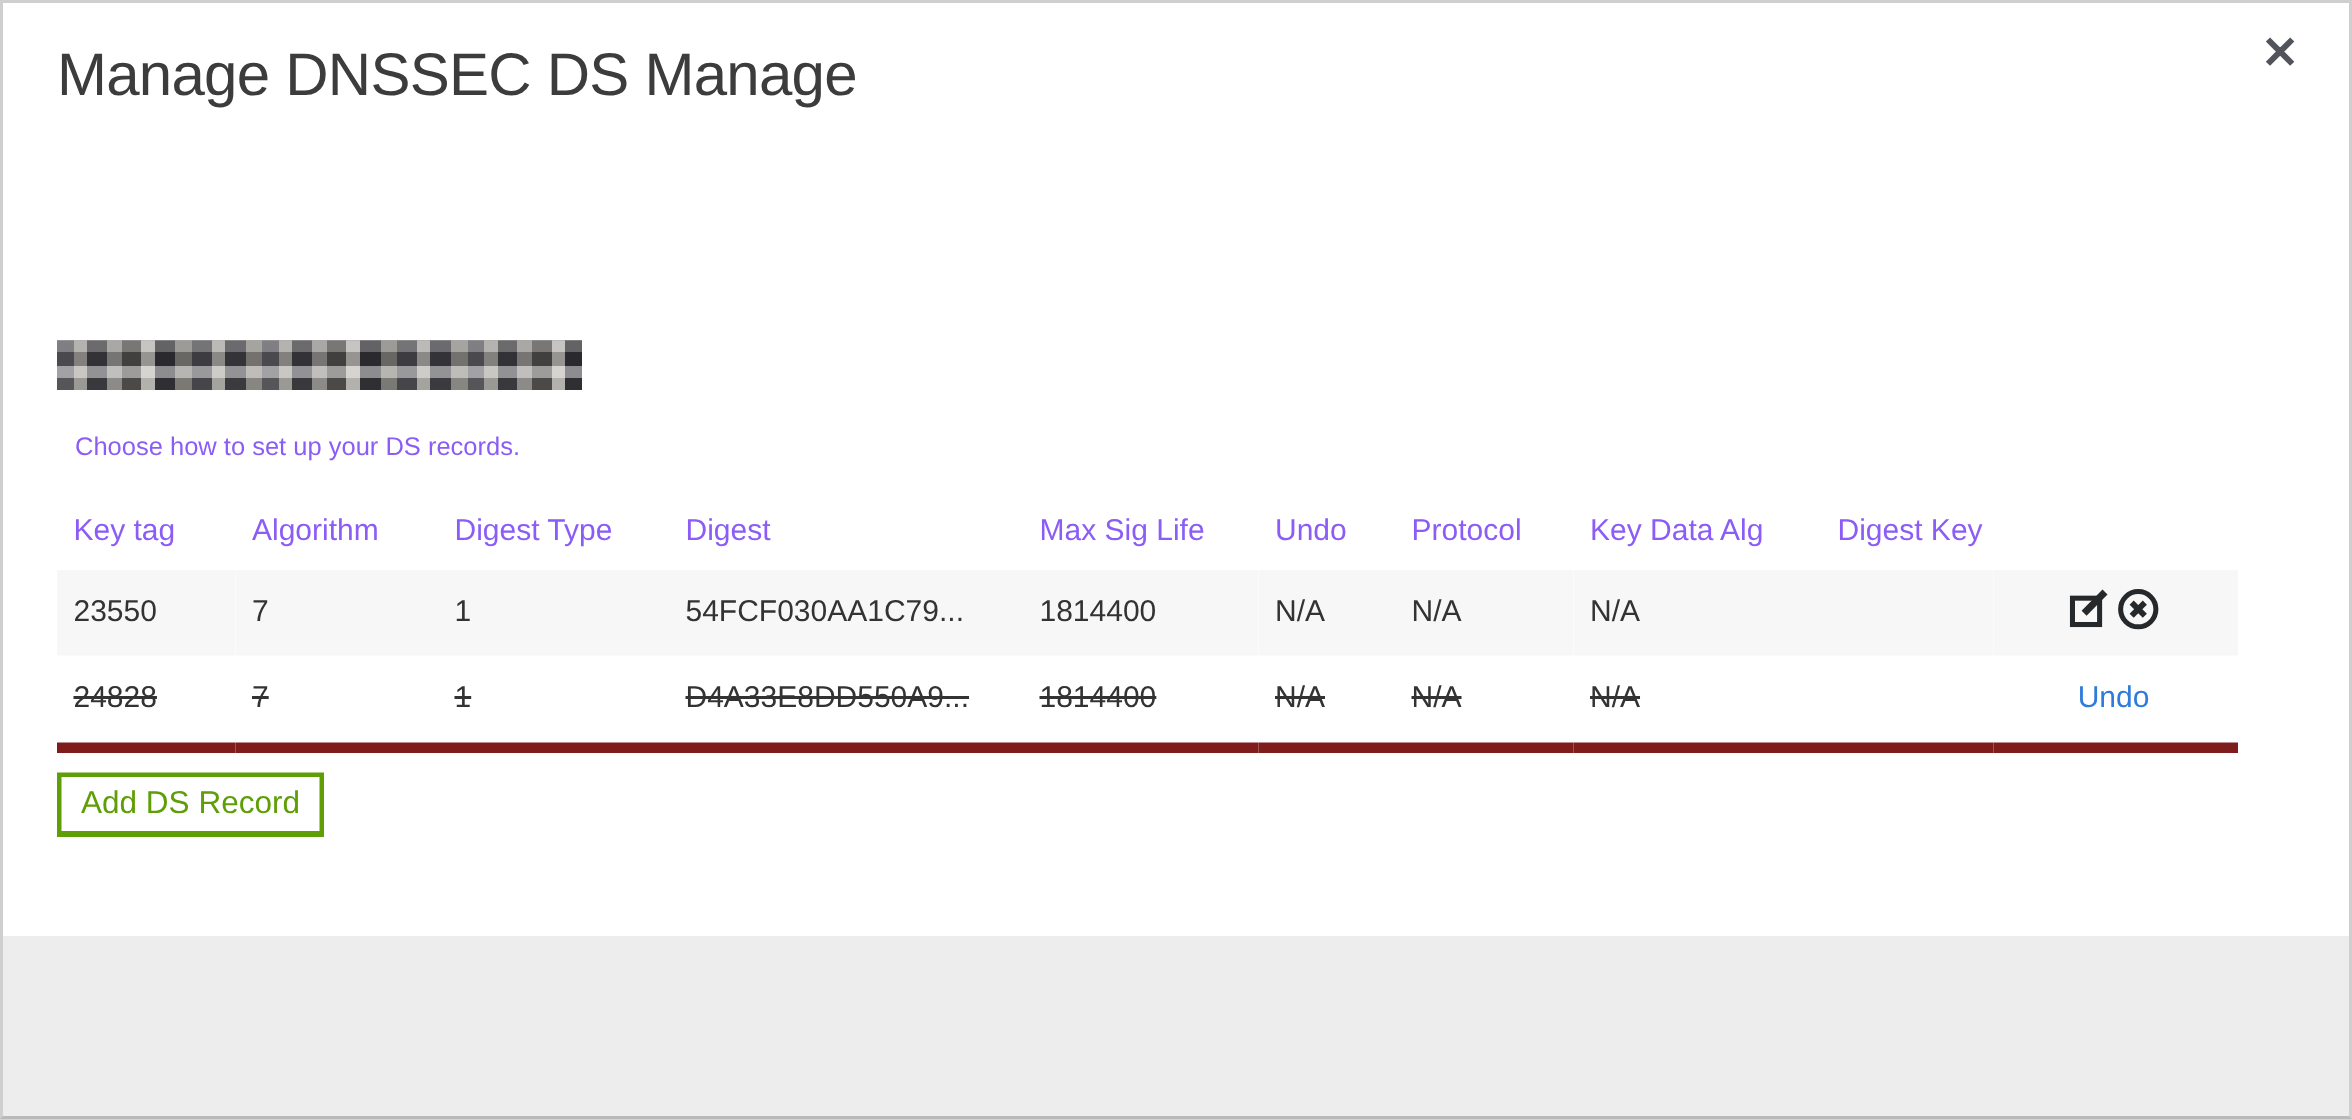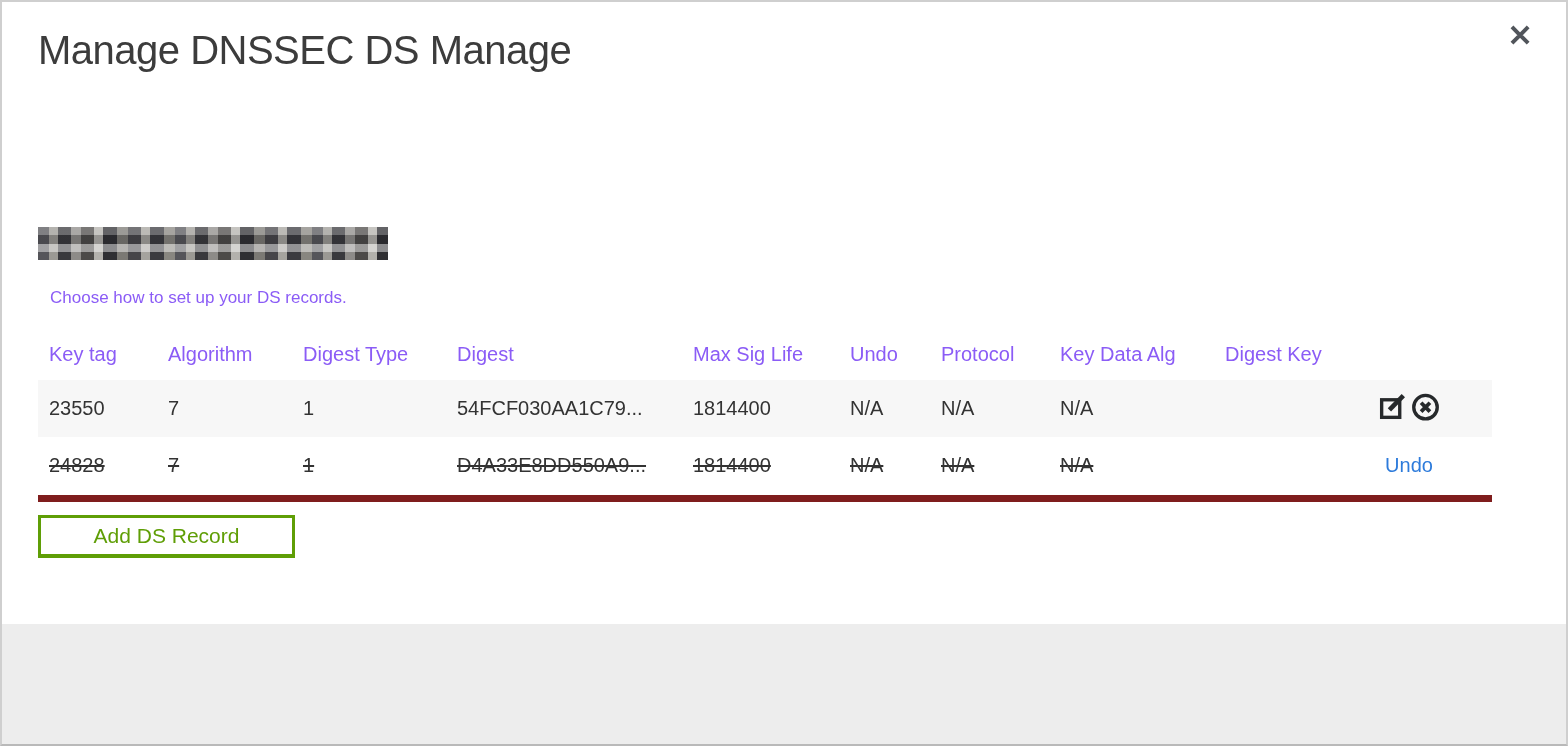--- a/index.html
+++ b/index.html
@@ -75,21 +75,21 @@
   .actions-cell { text-align:center; padding-right:14px !important; }
   .row-actions { display:inline-flex; align-items:center; gap:2px; }
   .icon-btn { background:none; border:none; padding:0; cursor:pointer; line-height:0; }
 
   .undo-link {
     color:#2d7bdb; text-decoration:none; font-size:20px; cursor:pointer;
   }
 
   .add-ds-btn {
     position:absolute; left:36px; top:513px;
-    width:257px; height:43px;
+    width:178px; height:43px;
     background:#ffffff;
     border:3px solid #5f9e06; border-bottom-width:4px;
     color:#5f9e06; font-size:21px;
     font-family:"Liberation Sans", sans-serif;
     cursor:pointer;
   }
 
   .footer {
     position:absolute; left:0; right:0; top:622px; bottom:0;
     background:#ededed;

